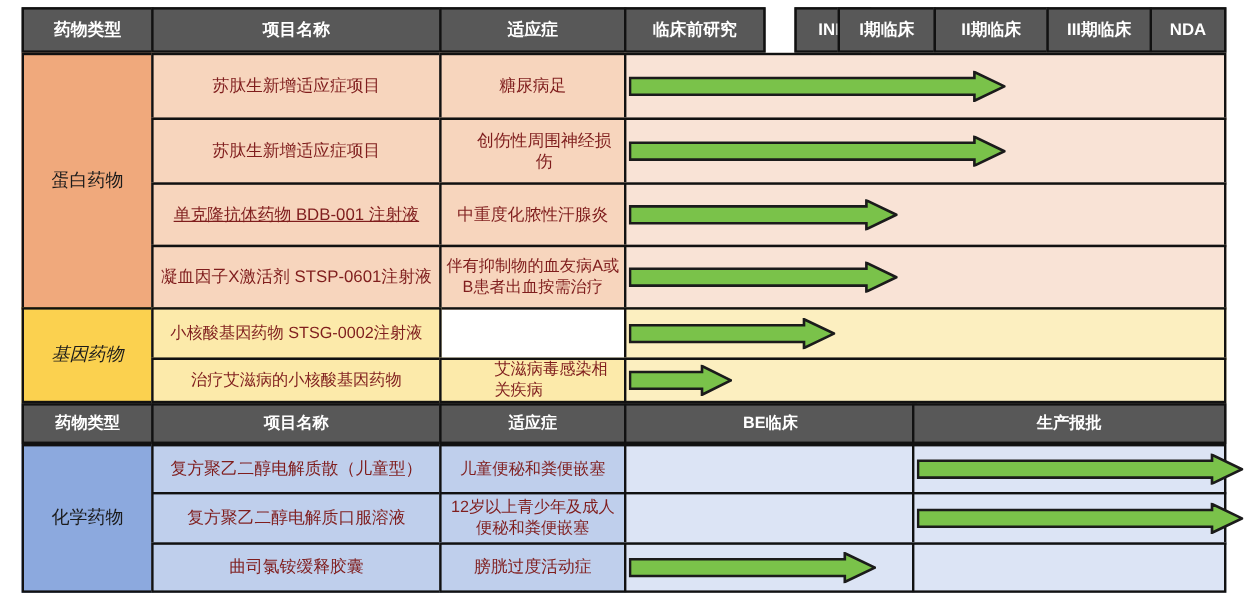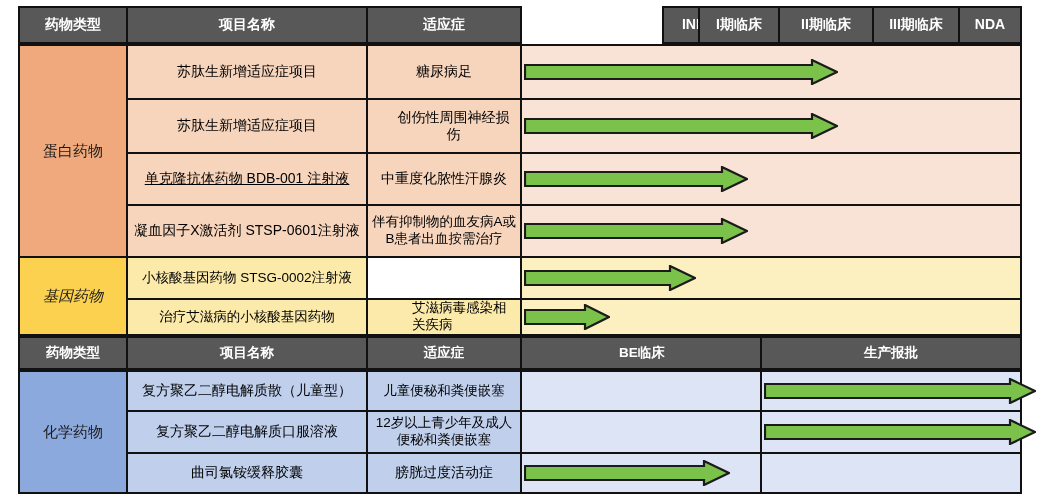--- a/index.html
+++ b/index.html
@@ -11,21 +11,21 @@
   .pipeline{
     position:relative;width:1040px;height:499px;box-sizing:border-box;
     background:#ffffff;
   }
   
   .grid{
     position:absolute;box-sizing:border-box;
     border:2px solid #111111;
     display:flex;align-items:center;justify-content:center;
     text-align:center;
-    font-size:14px;color:#000000;line-height:1.25;
+    font-size:14px;color:#7f1d1d;line-height:1.25;
     padding:0 4px;
     overflow:hidden;
   }
   .hdr{
     background:#585858;color:#ffffff;font-weight:bold;font-size:14px;
     border:2px solid #111111;
   }
   .hdr.small{font-size:13.5px;}
   
   .cat{font-size:15px;color:#1b1b1b;}
@@ -47,20 +47,21 @@
 </style>
 </head>
 <body>
 
 <div class="pipeline">
 
   <div class="grid hdr" style="left:18px;top:6px;width:110px;height:38px;">药物类型</div>
   <div class="grid hdr" style="left:126px;top:6px;width:242px;height:38px;">项目名称</div>
   <div class="grid hdr" style="left:366px;top:6px;width:156px;height:38px;">适应症</div>
 
+  <div class="grid hdr" style="left:520px;top:6px;width:118px;height:38px;">临床前研究</div>
   <div class="grid hdr" style="left:636px;top:6px;width:64px;height:38px;margin-left:26px;">IND</div>
   <div class="grid hdr" style="left:698px;top:6px;width:82px;height:38px;">I期临床</div>
   <div class="grid hdr" style="left:778px;top:6px;width:96px;height:38px;">II期临床</div>
   <div class="grid hdr" style="left:958px;top:6px;width:64px;height:38px;">NDA</div>
   <div class="grid hdr" style="left:872px;top:6px;width:88px;height:38px;">III期临床</div>
 
   <div class="grid cat cat-protein" style="left:18px;top:44px;width:110px;height:214px;">蛋白药物</div>
 
   <div class="grid cell-protein" style="left:126px;top:44px;width:242px;height:56px;">苏肽生新增适应症项目</div>
   <div class="grid cell-protein" style="left:366px;top:44px;width:156px;height:56px;">糖尿病足</div>

